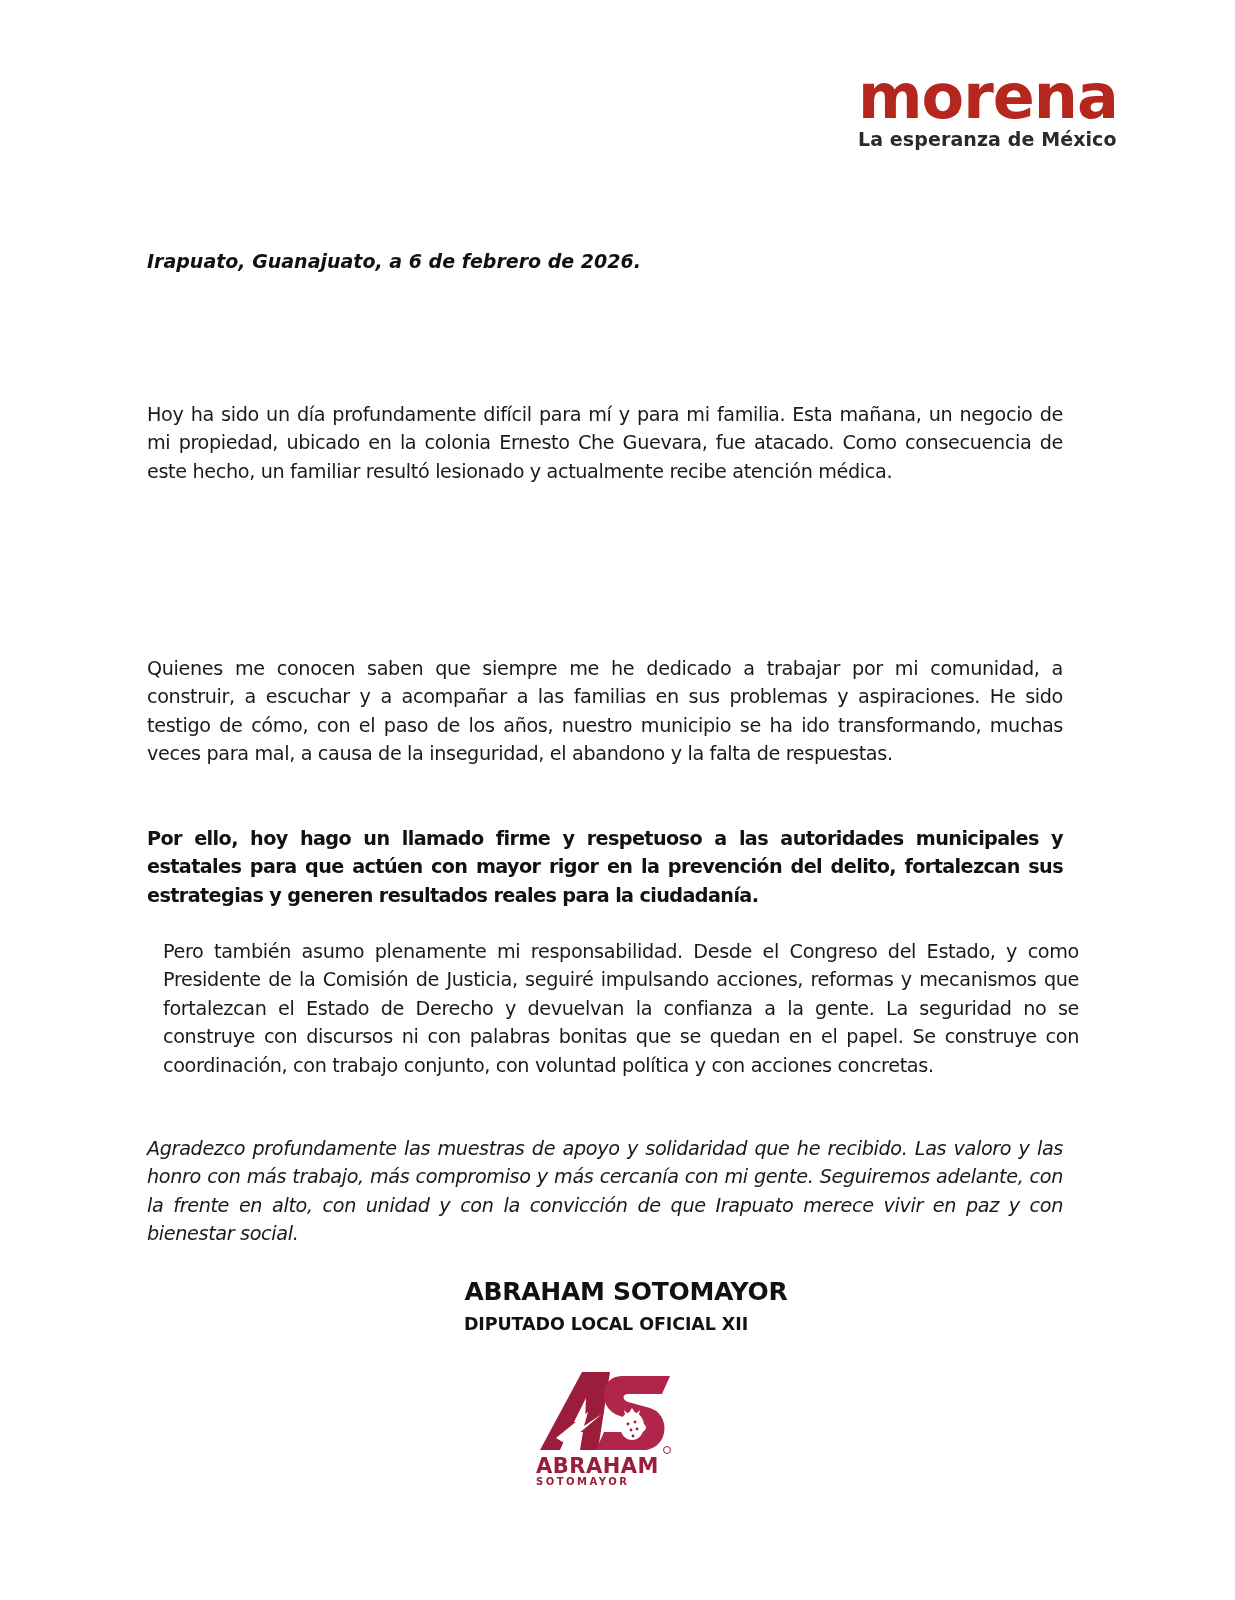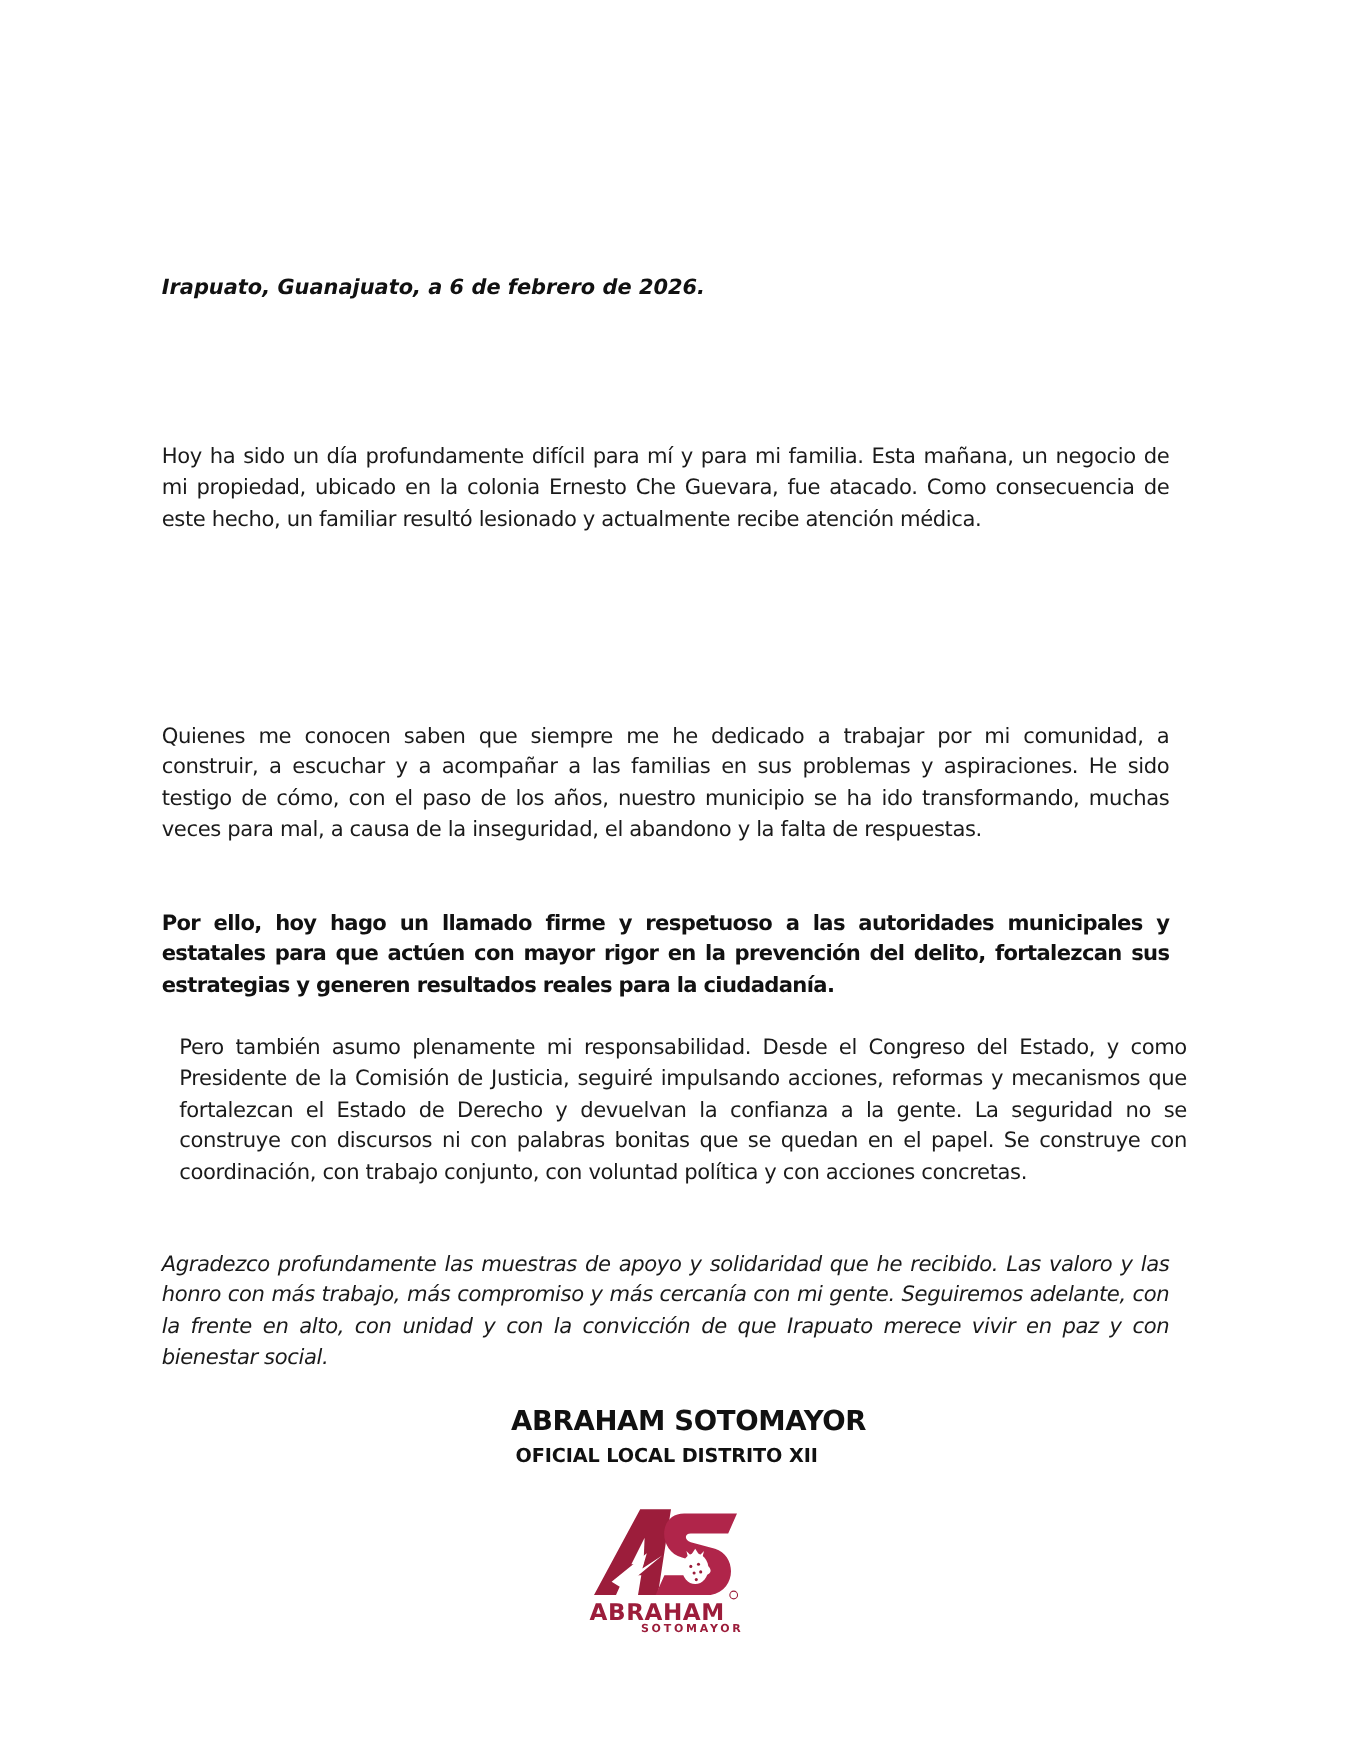--- a/index.html
+++ b/index.html
@@ -79,43 +79,47 @@
     }
 
     .as-logo { position: absolute; left: 536px; top: 1368px; width: 140px; height: 125px; }
     .as-logo svg { display: block; }
     .as-word {
       position: absolute; left: 0; width: 140px; top: 86px; 
       font-family: "DejaVu Sans", sans-serif; font-weight: bold; font-size: 21px;
       color: #9c1d3b; letter-spacing: 0.5px;
     }
     .as-sub {
-      position: absolute; left: 0; width: 140px; top: 108px; text-align: right;
+      position: absolute; left: 0; width: 140px; top: 108px; text-align: left;
       font-family: "DejaVu Sans", sans-serif; font-weight: bold; font-size: 10px;
       color: #9c1d3b; letter-spacing: 2.5px;
     }
   </style>
 </head>
 <body>
 
 <div class="page">
 
+  <div class="morena-logo">
+    <div class="morena-word">morena</div>
+    <div class="morena-tagline">La esperanza de México</div>
+  </div>
 
   <div class="place-date">Irapuato, Guanajuato, a 6 de febrero de 2026.</div>
 
 
   <p class="body-text p1">Hoy ha sido un día profundamente difícil para mí y para mi familia. Esta mañana, un negocio de mi propiedad, ubicado en la colonia Ernesto Che Guevara, fue atacado. Como consecuencia de este hecho, un familiar resultó lesionado y actualmente recibe atención médica.</p>
   <p class="body-text p4">Por ello, hoy hago un llamado firme y respetuoso a las autoridades municipales y estatales para que actúen con mayor rigor en la prevención del delito, fortalezcan sus estrategias y generen resultados reales para la ciudadanía.</p>
   <p class="body-text p3">Quienes me conocen saben que siempre me he dedicado a trabajar por mi comunidad, a construir, a escuchar y a acompañar a las familias en sus problemas y aspiraciones. He sido testigo de cómo, con el paso de los años, nuestro municipio se ha ido transformando, muchas veces para mal, a causa de la inseguridad, el abandono y la falta de respuestas.</p>
   <p class="body-text p5">Pero también asumo plenamente mi responsabilidad. Desde el Congreso del Estado, y como Presidente de la Comisión de Justicia, seguiré impulsando acciones, reformas y mecanismos que fortalezcan el Estado de Derecho y devuelvan la confianza a la gente. La seguridad no se construye con discursos ni con palabras bonitas que se quedan en el papel. Se construye con coordinación, con trabajo conjunto, con voluntad política y con acciones concretas.</p>
   <p class="body-text p6">Agradezco profundamente las muestras de apoyo y solidaridad que he recibido. Las valoro y las honro con más trabajo, más compromiso y más cercanía con mi gente. Seguiremos adelante, con la frente en alto, con unidad y con la convicción de que Irapuato merece vivir  en paz y con bienestar social.</p>
 
   <div class="signature">
     <div class="sig-name">ABRAHAM SOTOMAYOR</div>
-    <div class="sig-role">OFICIAL LOCAL DISTRITO XII</div>
+    <div class="sig-role">DIPUTADO LOCAL OFICIAL XII</div>
   </div>
 
   <div class="as-logo">
     <svg width="140" height="88" viewBox="0 0 140 88">
 
       <polygon points="4,82 46,4 74,4 62,82 44,82 47,64 32,64 24,82" fill="#9c1d3b"></polygon>
       <polygon points="38,54 50,30 49,54" fill="#ffffff"></polygon>
 
       <polygon points="20,70 52,44 48,58 66,46 30,76" fill="#ffffff"></polygon>
 

